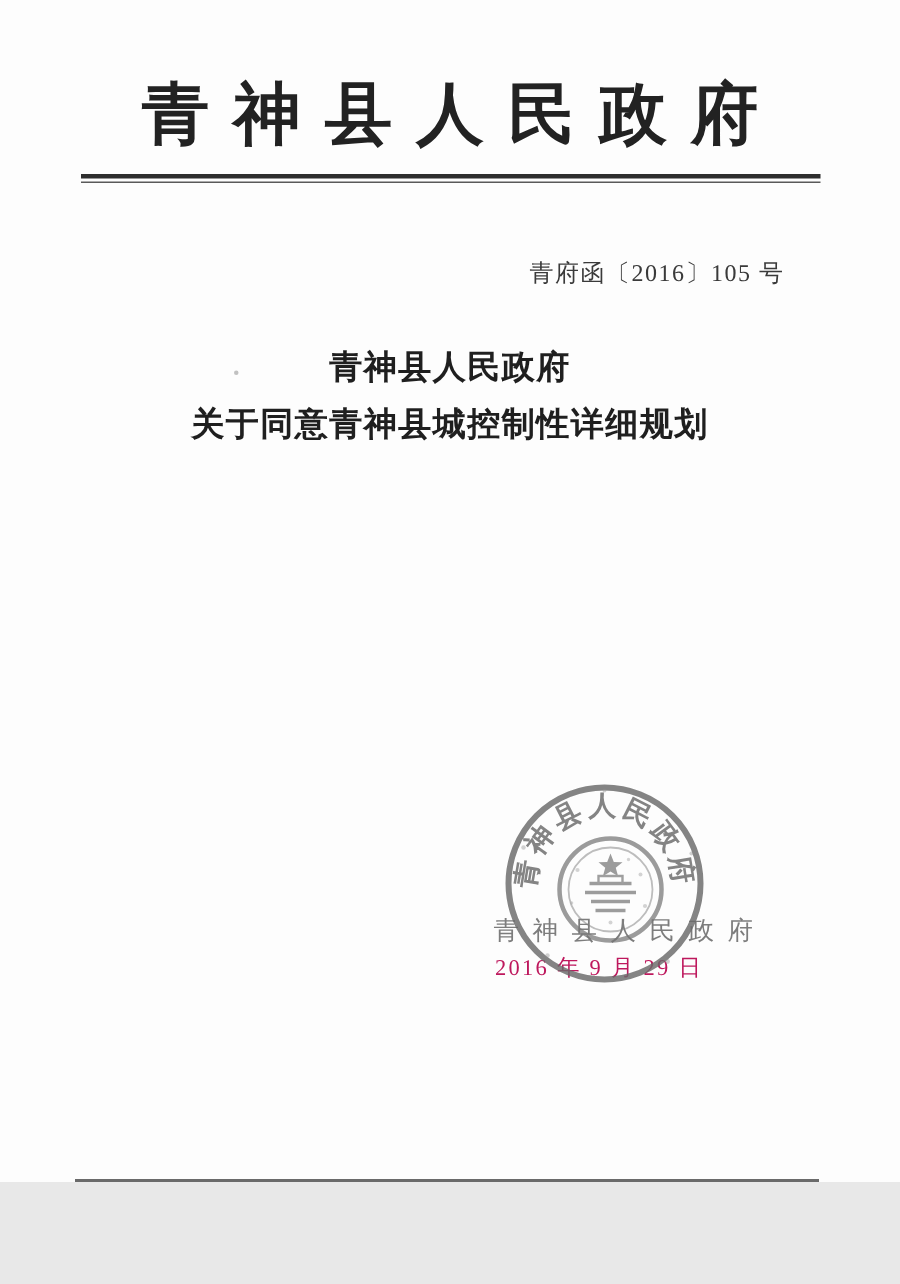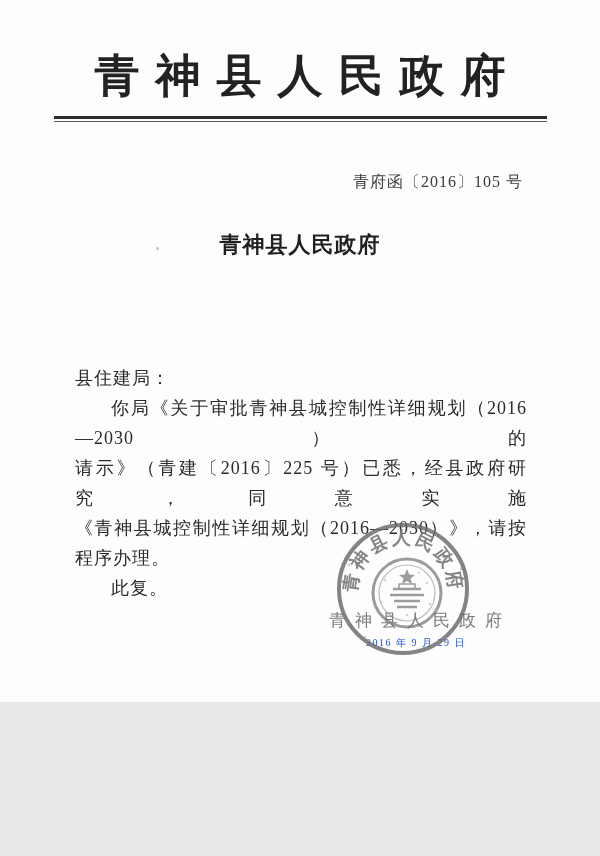--- a/index.html
+++ b/index.html
@@ -1,19 +1,19 @@
 <!DOCTYPE html>
 <html><head>
 <meta charset="utf-8">
 <style>
   html, body { margin: 0; padding: 0; background: #e8e8e8; }
   .page {
     position: relative;
     width: 600px;
-    height: 702px;
+    height: 788px;
     margin: 0 auto;
     background: #fdfdfd;
     overflow: hidden;
     font-family: "Liberation Serif", "DejaVu Serif", serif;
     color: #2b2b2b;
   }
 
   
   .letterhead {
     position: absolute;
@@ -88,26 +88,25 @@
     font-size: 17px;
     letter-spacing: 9px;
     color: #7d7d7d;
     white-space: nowrap;
     z-index: 1;
   }
   .sig-date {
     position: absolute;
     top: 636px;
     left: 330px;
-    font-size: 10px;
+    font-size: 15px;
     letter-spacing: 1.5px;
-    color: #1d4ed8;
+    color: #be185d;
     white-space: nowrap;
     z-index: 1;
-    margin-left: 36px;
   }
 
   
   .seal {
     position: absolute;
     top: 505px;
     left: 315px;
     z-index: 2;
     pointer-events: none;
   }
@@ -145,29 +144,23 @@
 <div class="page">
 
   <div class="letterhead">青神县人民政府</div>
   <div class="rule-top-thick"></div>
   <div class="rule-top-thin"></div>
 
   <div class="doc-number">青府函〔2016〕105 号</div>
 
   <div class="title-block">
     <div>青神县人民政府</div>
+    <div>关于同意青神县城控制性详细规划</div>
   </div>
 
-  <div class="body-block">
-    <div class="body-line">县住建局：</div>
-    <div class="body-line indent fill">你局《关于审批青神县城控制性详细规划（2016—2030）的</div>
-    <div class="body-line fill">请示》（青建〔2016〕225 号）已悉，经县政府研究，同意实施</div>
-    <div class="body-line">《青神县城控制性详细规划（2016—2030）》，请按程序办理。</div>
-    <div class="body-line indent">此复。</div>
-  </div>
 
   <div class="sig-org">青神县人民政府</div>
   <div class="sig-date">2016 年 9 月 29 日</div>
 
   <svg class="seal" width="180" height="180" viewBox="0 0 180 180">
 
     <circle cx="88" cy="84" r="64" fill="none" stroke="#696969" stroke-width="4" opacity="0.82"></circle>
 
     <defs>
       <path id="sealArc" d="M 45 101 A 46 46 0 1 1 131 101" fill="none"></path>

